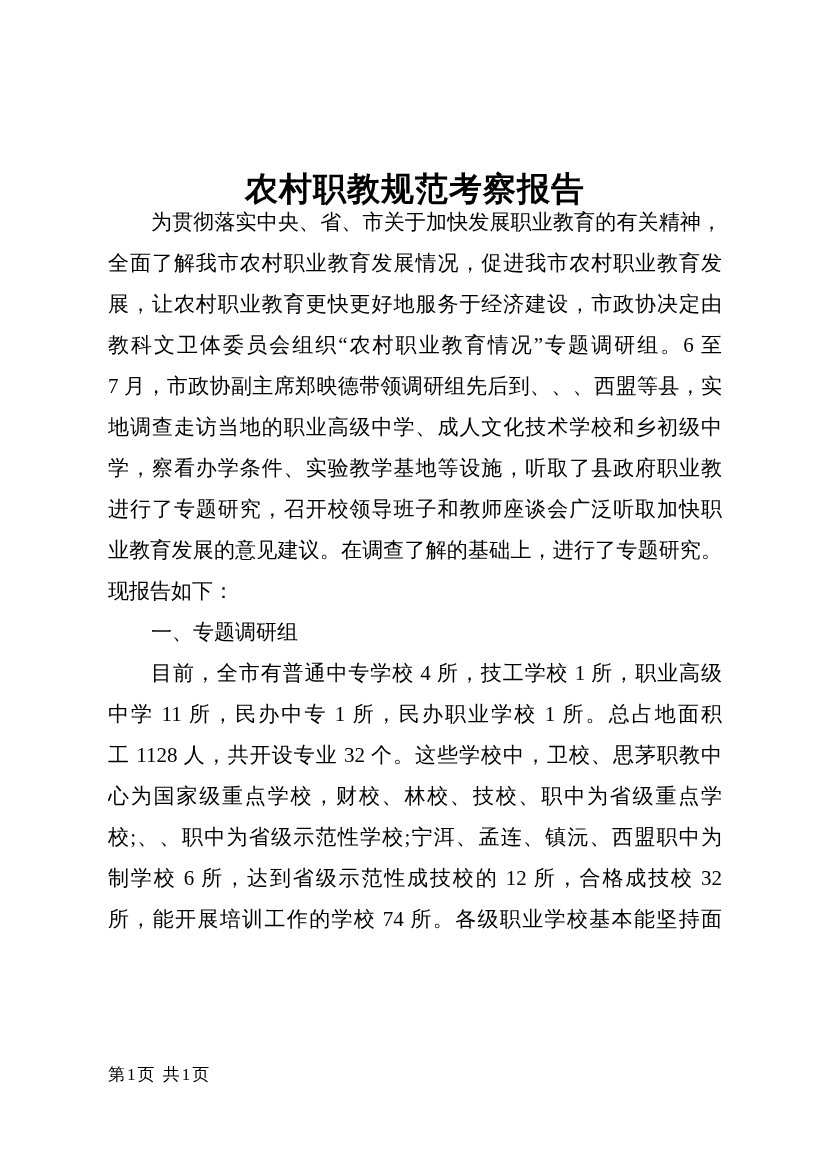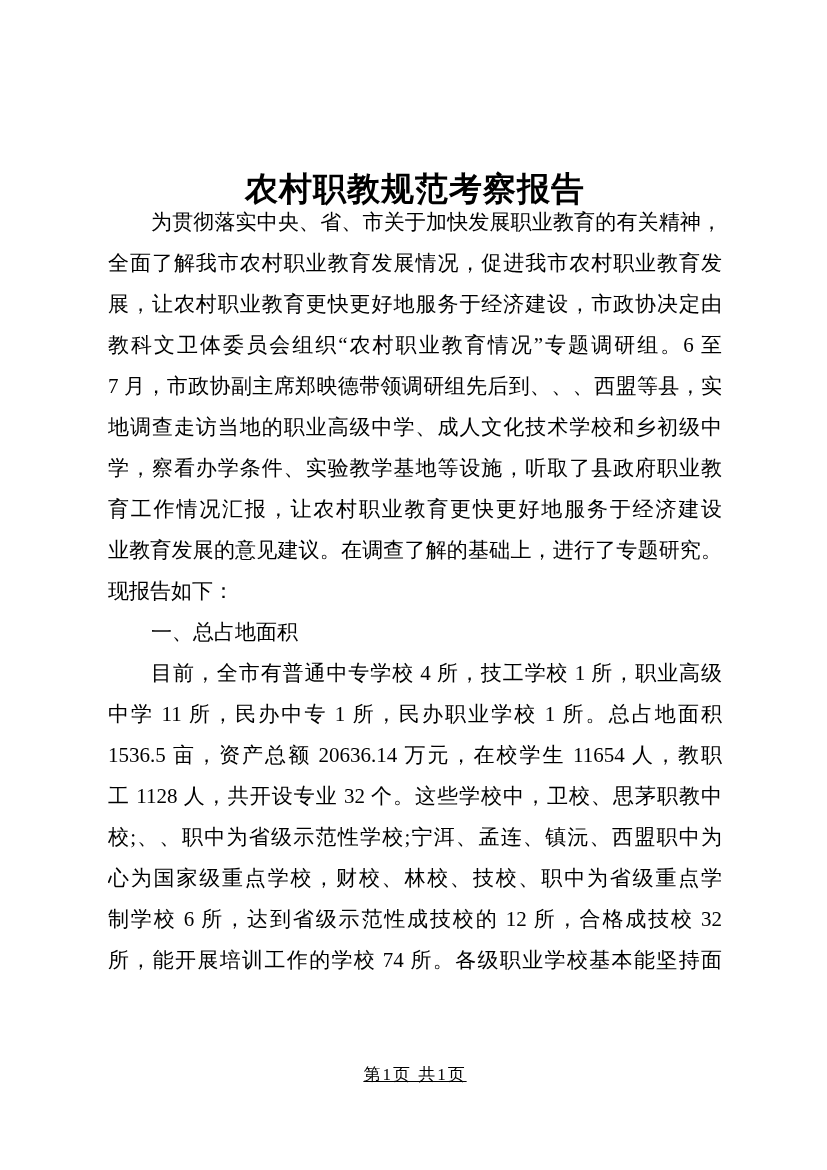--- a/index.html
+++ b/index.html
@@ -49,49 +49,46 @@
   }
   .line.no-justify {
     text-align: center;
     text-align-last: left;
   }
   .doc-footer {
     position: absolute;
     top: 1062px;
     left: 108px;
     width: 614px;
-    text-align: center;
     font-size: 17px;
     line-height: 26px;
     letter-spacing: 2px;
-    text-decoration: underline;
   }
 </style>
 </head>
 <body>
 
 <div class="page">
   <h1 class="doc-title">农村职教规范考察报告</h1>
 
   <div class="doc-body">
       <div class="line indent">为贯彻落实中央、省、市关于加快发展职业教育的有关精神，</div>
       <div class="line">全面了解我市农村职业教育发展情况，促进我市农村职业教育发</div>
       <div class="line">展，让农村职业教育更快更好地服务于经济建设，市政协决定由</div>
       <div class="line">教科文卫体委员会组织“农村职业教育情况”专题调研组。6 至</div>
       <div class="line">7 月，市政协副主席郑映德带领调研组先后到、、、西盟等县，实</div>
       <div class="line">地调查走访当地的职业高级中学、成人文化技术学校和乡初级中</div>
       <div class="line">学，察看办学条件、实验教学基地等设施，听取了县政府职业教</div>
-      <div class="line">育工作情况汇报，让农村职业教育更快更好地服务于经济建设</div>
+      <div class="line">进行了专题研究，召开校领导班子和教师座谈会广泛听取加快职</div>
       <div class="line">业教育发展的意见建议。在调查了解的基础上，进行了专题研究。</div>
       <div class="line no-justify">现报告如下：</div>
-      <div class="line indent no-justify">一、总占地面积</div>
+      <div class="line indent no-justify">一、专题调研组</div>
       <div class="line indent">目前，全市有普通中专学校 4 所，技工学校 1 所，职业高级</div>
       <div class="line">中学 11 所，民办中专 1 所，民办职业学校 1 所。总占地面积</div>
-      <div class="line">1536.5 亩，资产总额 20636.14 万元，在校学生 11654 人，教职</div>
       <div class="line">工 1128 人，共开设专业 32 个。这些学校中，卫校、思茅职教中</div>
+      <div class="line">心为国家级重点学校，财校、林校、技校、职中为省级重点学</div>
       <div class="line">校;、、职中为省级示范性学校;宁洱、孟连、镇沅、西盟职中为</div>
-      <div class="line">心为国家级重点学校，财校、林校、技校、职中为省级重点学</div>
       <div class="line">制学校 6 所，达到省级示范性成技校的 12 所，合格成技校 32</div>
       <div class="line">所，能开展培训工作的学校 74 所。各级职业学校基本能坚持面</div>
     </div>
 
   <div class="doc-footer">第1页 共1页</div>
 </div>
 
 </body></html>

